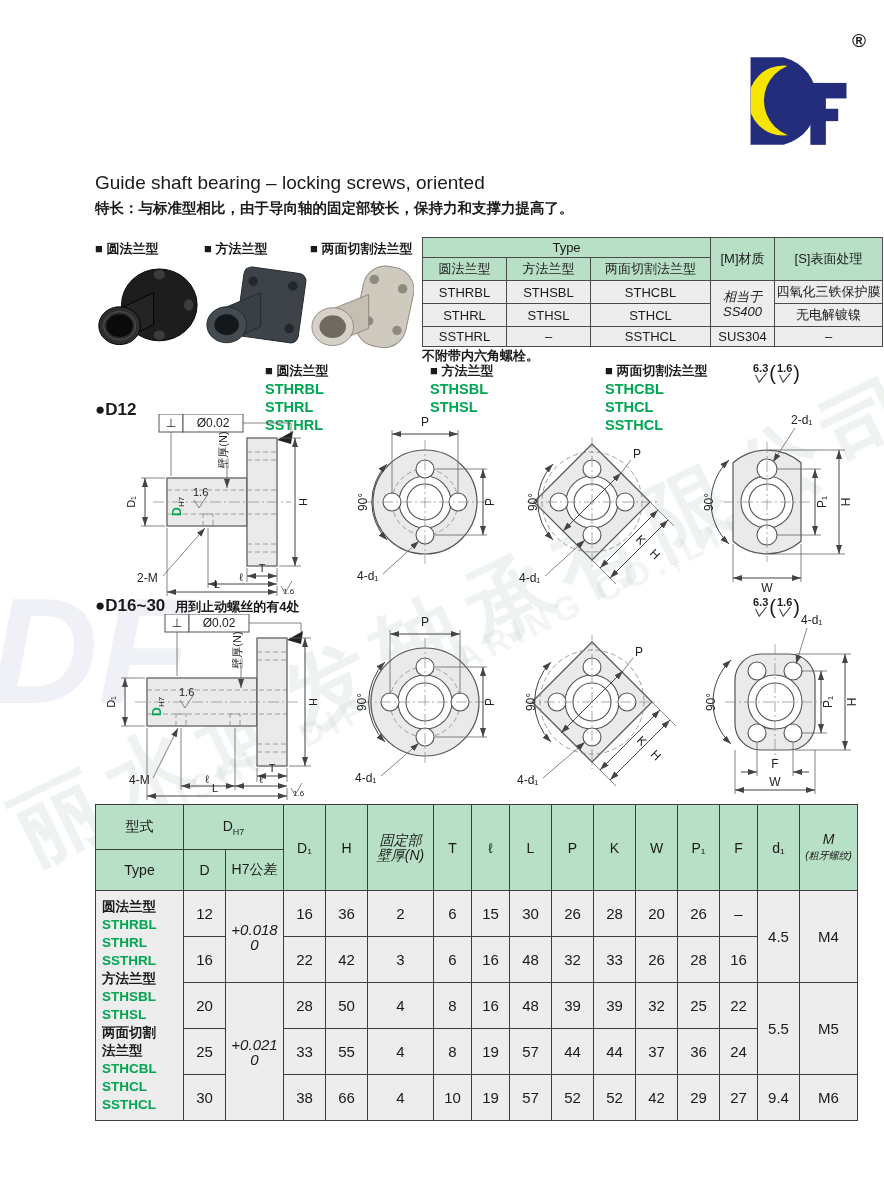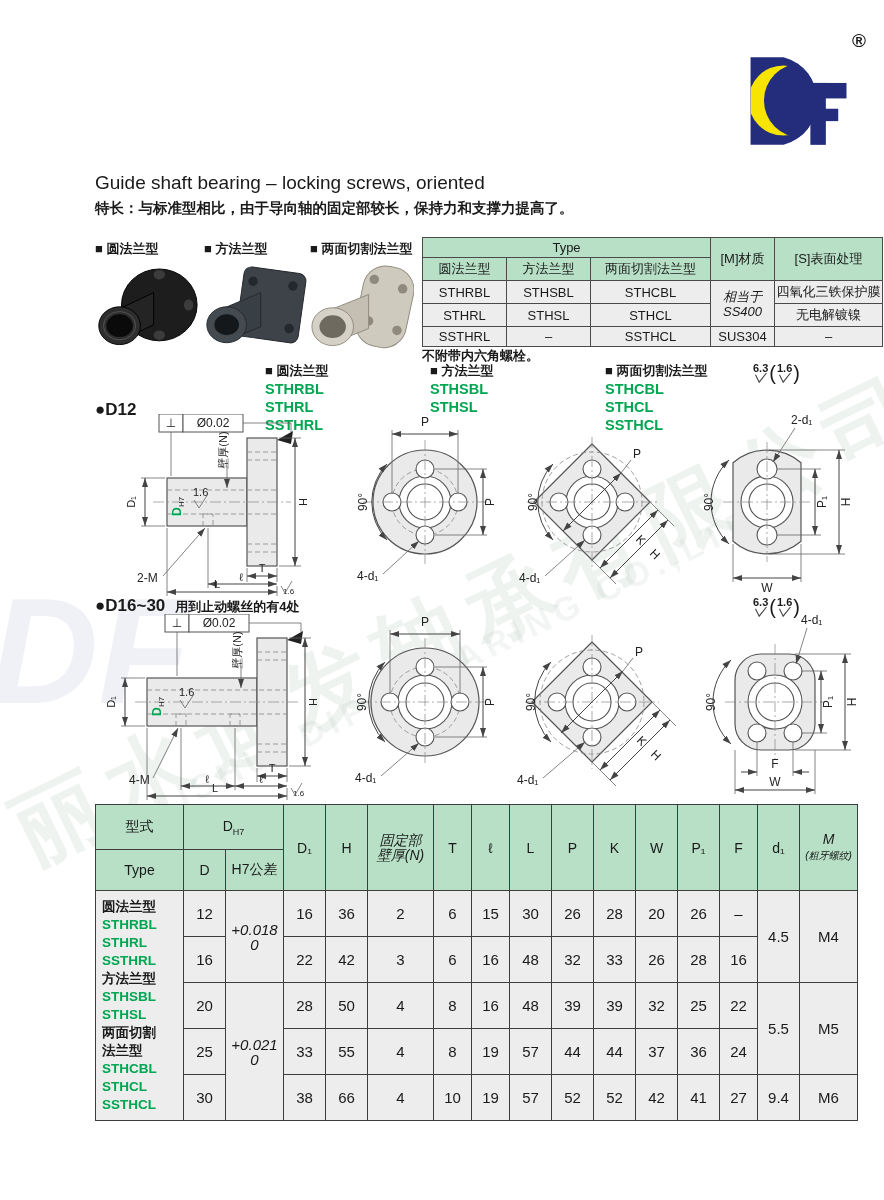--- a/index.html
+++ b/index.html
@@ -647,21 +647,21 @@
         <td>30</td>
         <td>38</td>
         <td>66</td>
         <td>4</td>
         <td>10</td>
         <td>19</td>
         <td>57</td>
         <td>52</td>
         <td>52</td>
         <td>42</td>
-        <td>41</td>
+        <td>29</td>
         <td>27</td>
         <td>9.4</td>
         <td>M6</td>
       </tr>
     </tbody>
       </table>
   </div>
 
 </div>
 

